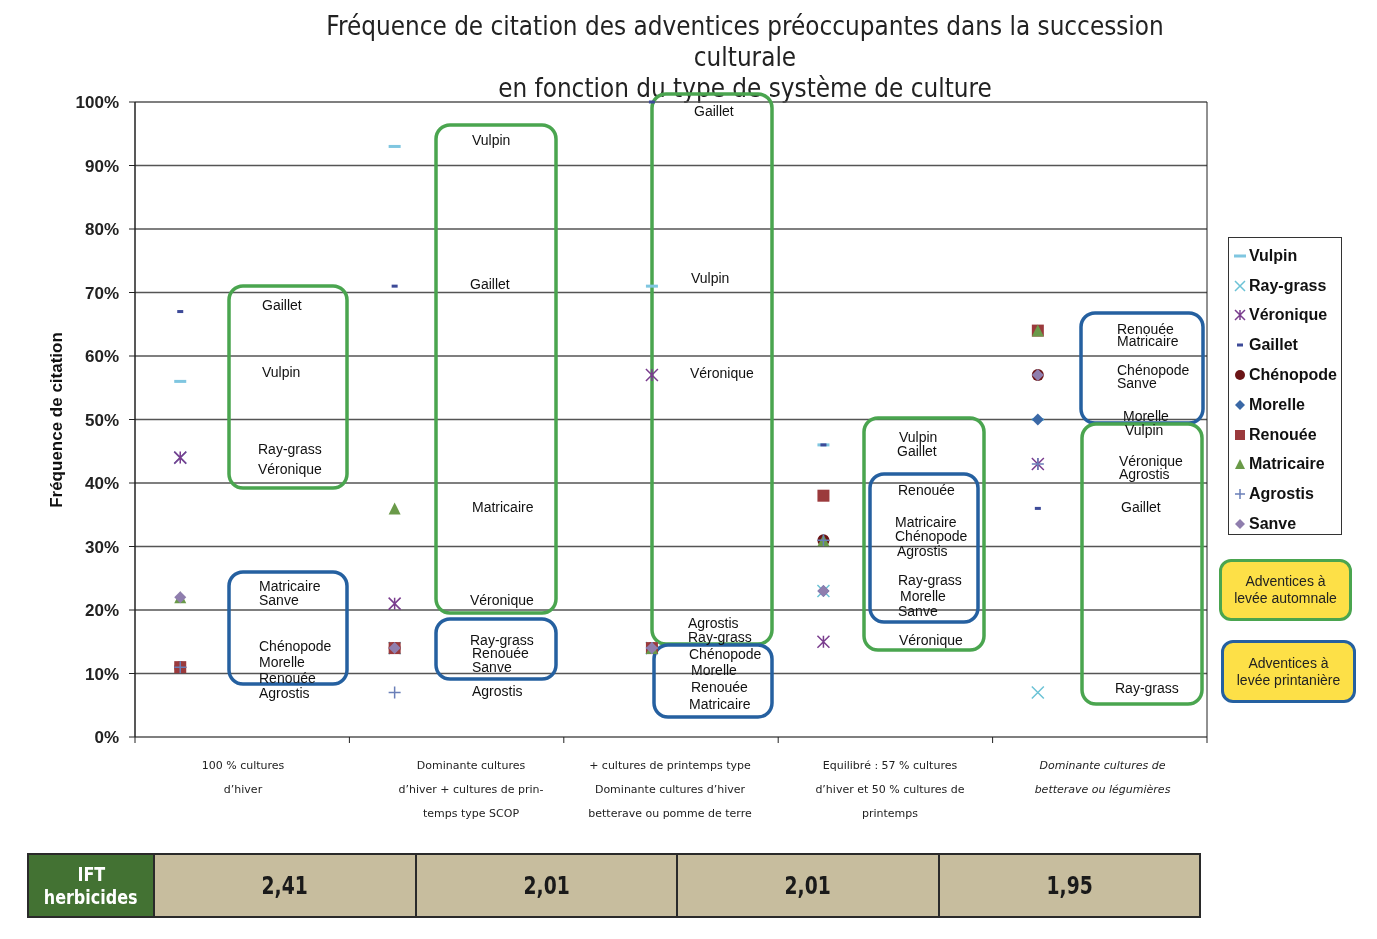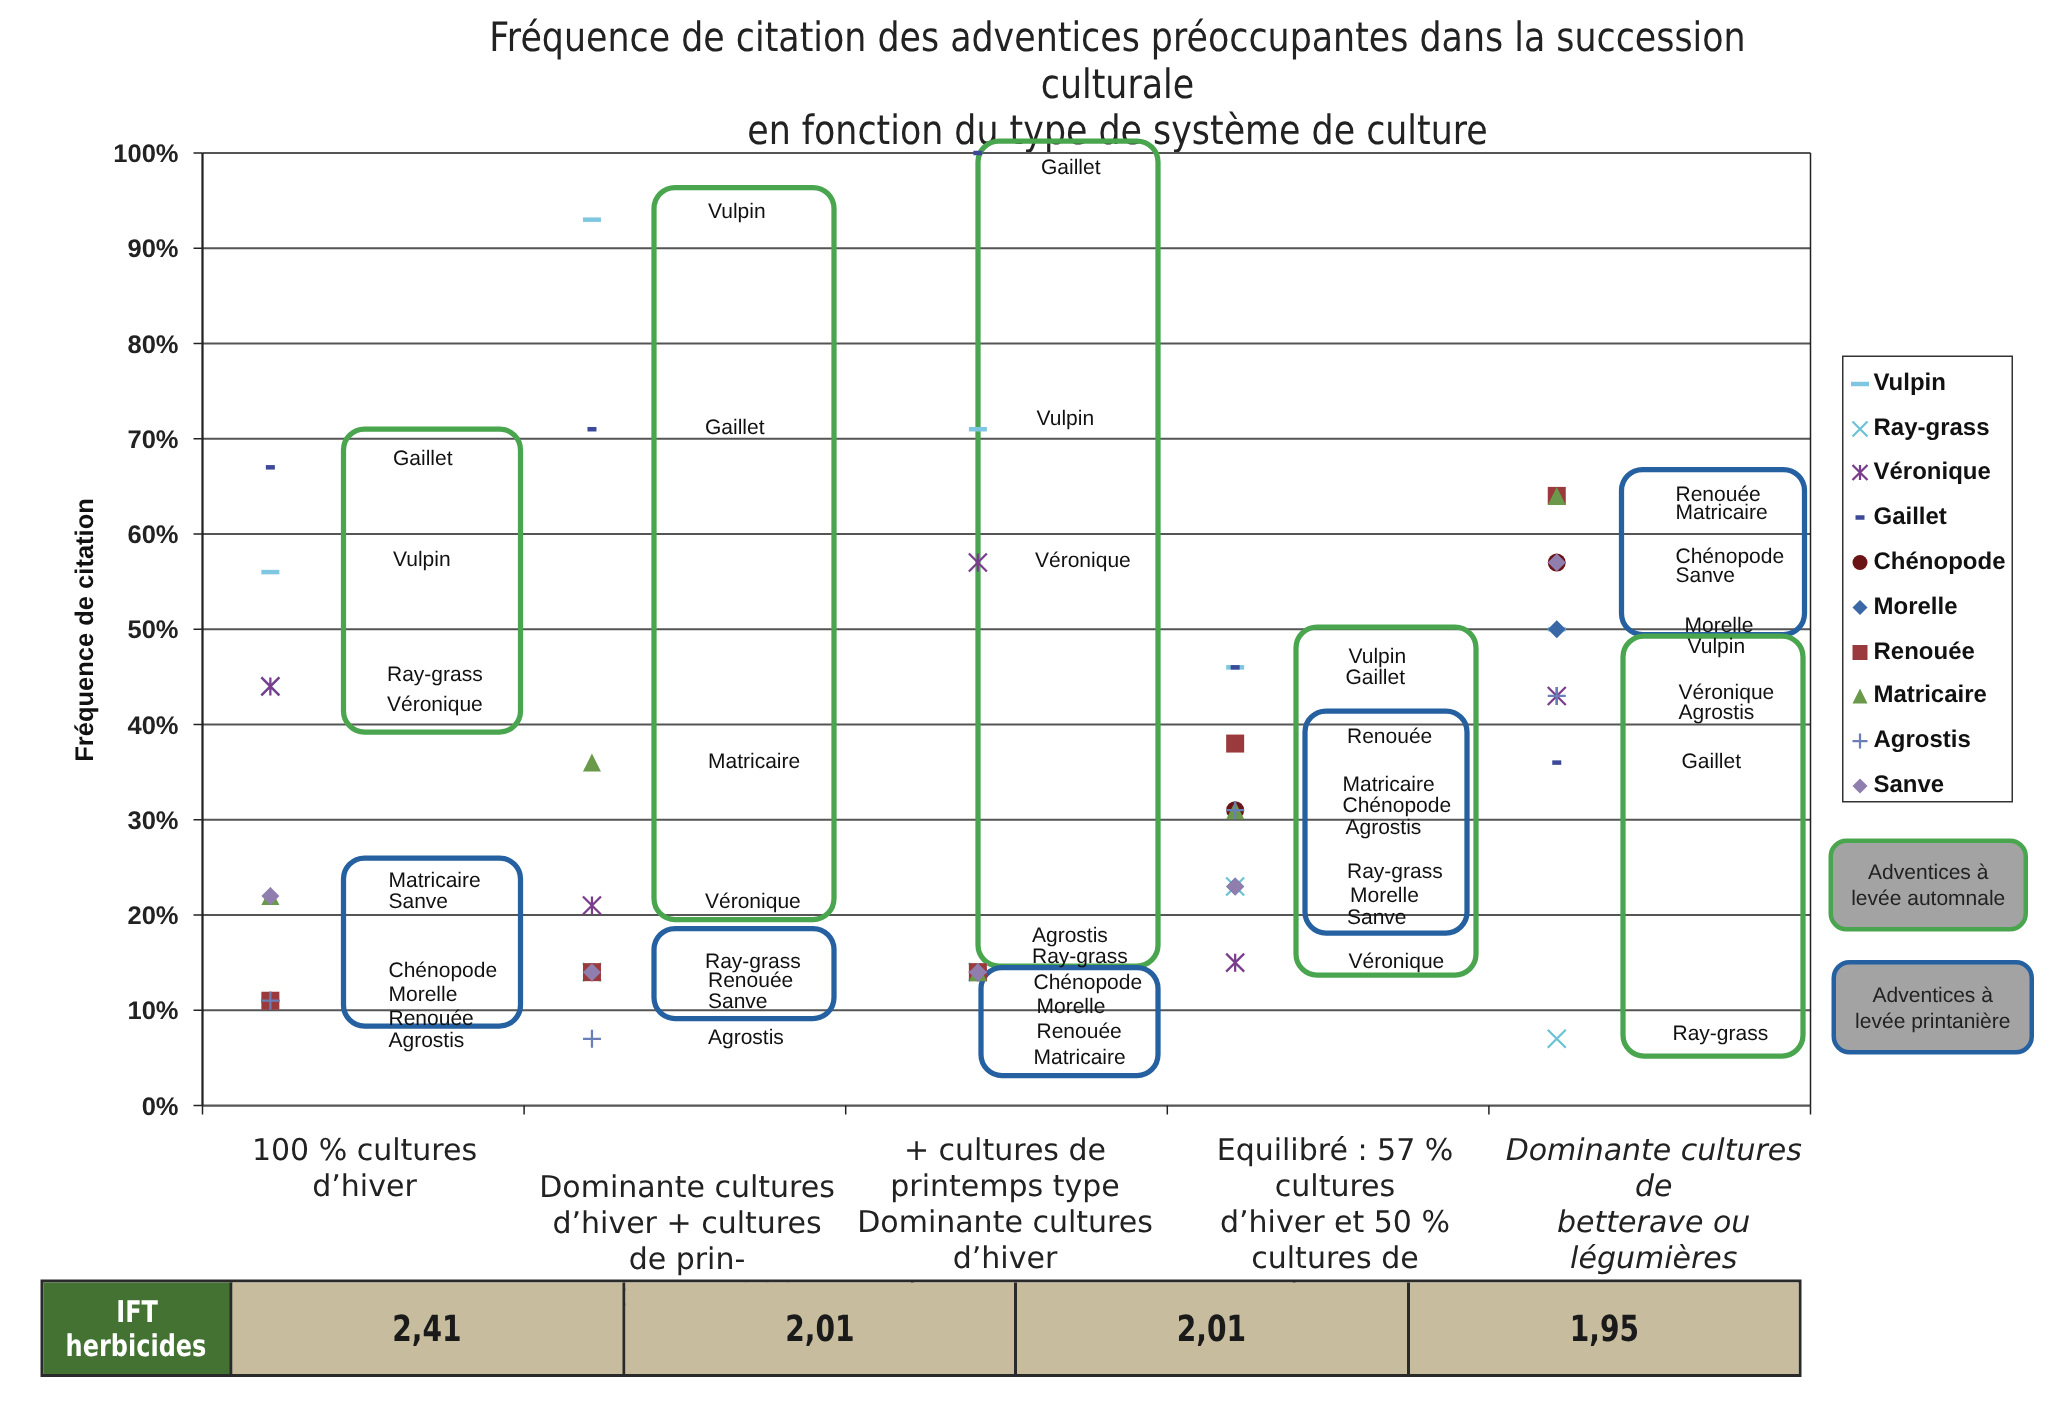--- a/index.html
+++ b/index.html
@@ -5,22 +5,22 @@
   html, body { margin:0; padding:0; background:#ffffff; }
   body { width:1377px; height:939px; position:relative; overflow:hidden; font-family:"Liberation Sans", sans-serif; color:#111; }
   .title { position:absolute; left:200px; top:10px; width:1090px; text-align:center; font-family:"DejaVu Sans", sans-serif; font-size:27px; line-height:31px; color:#222; transform:scaleX(0.86); transform-origin:center top; }
   #chart-svg { position:absolute; left:0; top:0; }
   .ylabel { font-family:"Liberation Sans", sans-serif; font-weight:bold; font-size:17px; fill:#111; }
   .ytick { font-family:"Liberation Sans", sans-serif; font-weight:bold; font-size:17px; fill:#222; }
   .ptlabel { font-family:"Liberation Sans", sans-serif; font-size:14px; fill:#111; }
   .legend-box { position:absolute; left:1228px; top:237px; width:114px; height:298px; border:1.5px solid #333; background:#fff; box-sizing:border-box; padding:3px 0 0 4px; }
   .legend-item { display:flex; align-items:center; height:29.8px; font-weight:bold; font-size:16px; color:#111; }
   .legend-item svg { width:14px; height:14px; margin-right:2px; flex:none; }
-  .group-legend { position:absolute; box-sizing:border-box; border-radius:12px; border:3.5px solid; background:#a3a3a3; text-align:center; font-size:14px; line-height:17px; color:#222; display:flex; align-items:center; justify-content:center; }
-  .xcat { position:absolute; top:754px; text-align:center; font-family:"DejaVu Sans", sans-serif; font-size:20px; line-height:24px; color:#222; }
+  .group-legend { position:absolute; box-sizing:border-box; border-radius:12px; border:3.5px solid; background:#fde047; text-align:center; font-size:14px; line-height:17px; color:#222; display:flex; align-items:center; justify-content:center; }
+  .xcat { position:absolute; top:754px; text-align:center; font-family:"DejaVu Sans", sans-serif; font-size:11px; line-height:24px; color:#222; }
   .ift-table { position:absolute; left:27px; top:853px; width:1174px; height:65px; display:flex; border:2px solid #2a2a2a; box-sizing:border-box; }
   .ift-head { width:124px; background:#437233; color:#fff; font-family:"DejaVu Sans", sans-serif; font-weight:bold; font-size:20px; line-height:23px; text-align:center; display:flex; flex-direction:column; align-items:center; justify-content:center; border-right:2px solid #2a2a2a; transform-origin:center; }
   .ift-head span { display:block; transform:scaleX(0.8); }
   .ift-cell { flex:1; background:#c7bd9e; border-right:2px solid #2a2a2a; display:flex; align-items:center; justify-content:center; font-family:"DejaVu Sans", sans-serif; font-weight:bold; font-size:24px; color:#1a1a1a; }
   .ift-cell:last-child { border-right:none; }
   .ift-cell span { display:inline-block; transform:scaleX(0.78); }
 </style>
 </head>
 <body>
 
@@ -365,21 +365,21 @@
       <div>Adventices à</div>
       <div>levée printanière</div>
     </div>
 </div>
 
 <div id="xcats">
     <div class="xcat" style="left: 148px; width: 190px;">
       <div>100 % cultures</div>
       <div>d’hiver</div>
     </div>
-    <div class="xcat" style="left: 358px; width: 200px; margin-top: 25px;">
+    <div class="xcat" style="left: 371px; width: 200px;">
       <div>Dominante cultures</div>
       <div>d’hiver + cultures de prin-</div>
       <div>temps type SCOP</div>
     </div>
     <div class="xcat" style="left: 565px; width: 210px;">
       <div>+ cultures de printemps type</div>
       <div>Dominante cultures d’hiver</div>
       <div>betterave ou pomme de terre</div>
     </div>
     <div class="xcat" style="left: 785px; width: 210px;">

